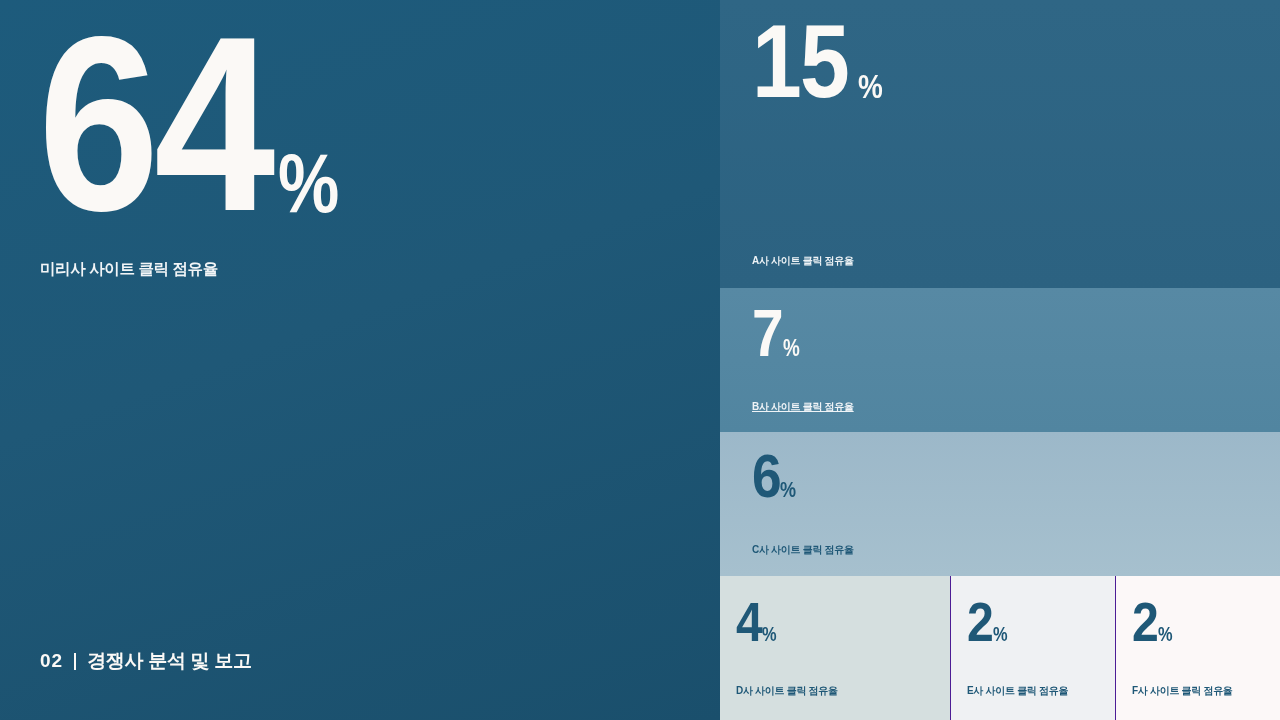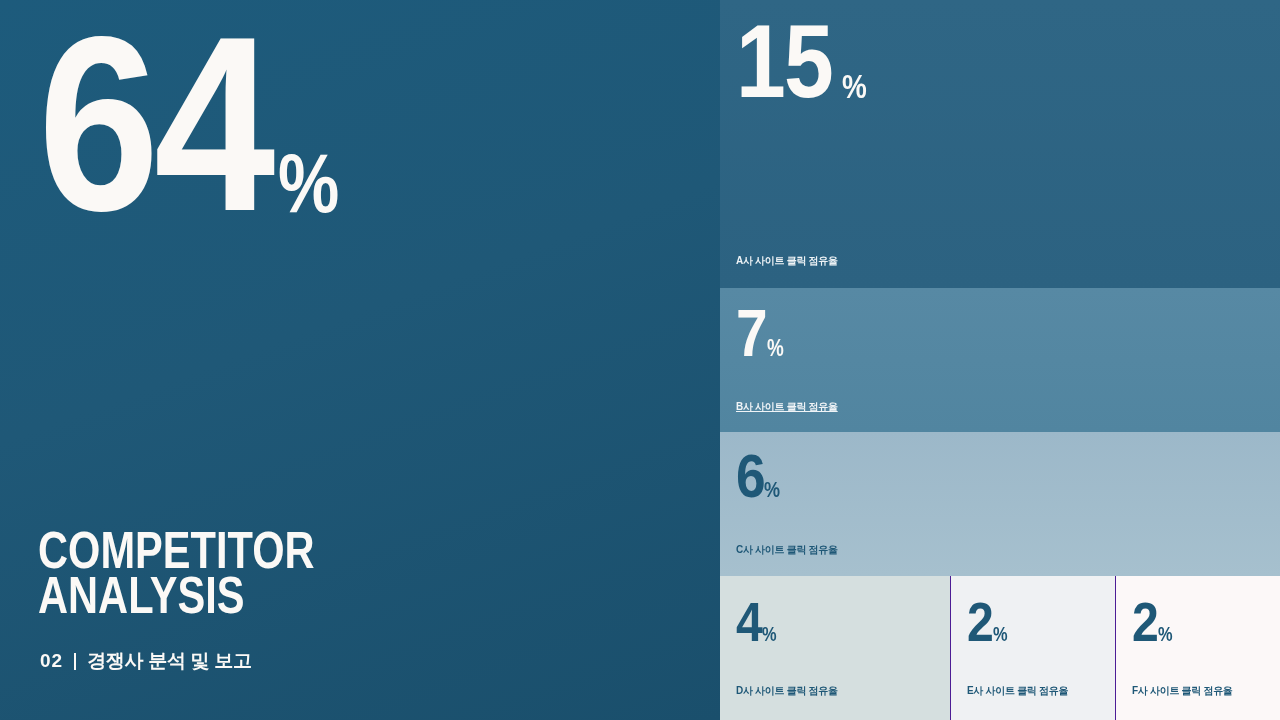--- a/index.html
+++ b/index.html
@@ -104,21 +104,21 @@
     left: 720px;
     top: 0;
     width: 560px;
     height: 720px;
   }
   .band {
     position: absolute;
     left: 0;
     width: 560px;
     box-sizing: border-box;
-    padding-left: 0;
+    padding-left: 16px;
   }
   .band-inner {
     position: relative;
     width: 100%;
     height: 100%;
   }
   .band-stat {
     position: absolute;
     display: flex;
     align-items: flex-end;
@@ -192,25 +192,22 @@
 
 <div id="slide">
 
   <div class="left-panel">
 
     <div class="hero-stat">
       <span class="hero-value">64</span>
       <span class="hero-pct">%</span>
     </div>
 
-
-    <div class="section-title">
-      <div class="title-line">COMPETITOR</div>
-      <div class="title-line">ANALYSIS</div>
-    </div>
+    <div class="hero-label">미리사 사이트 클릭 점유율</div>
+
 
     <div class="section-sub">
       <span class="sub-num">02</span>
       <span class="sub-bar"></span>
       <span>경쟁사 분석 및 보고</span>
     </div>
   </div>
 
   <div class="right-panel">
 

